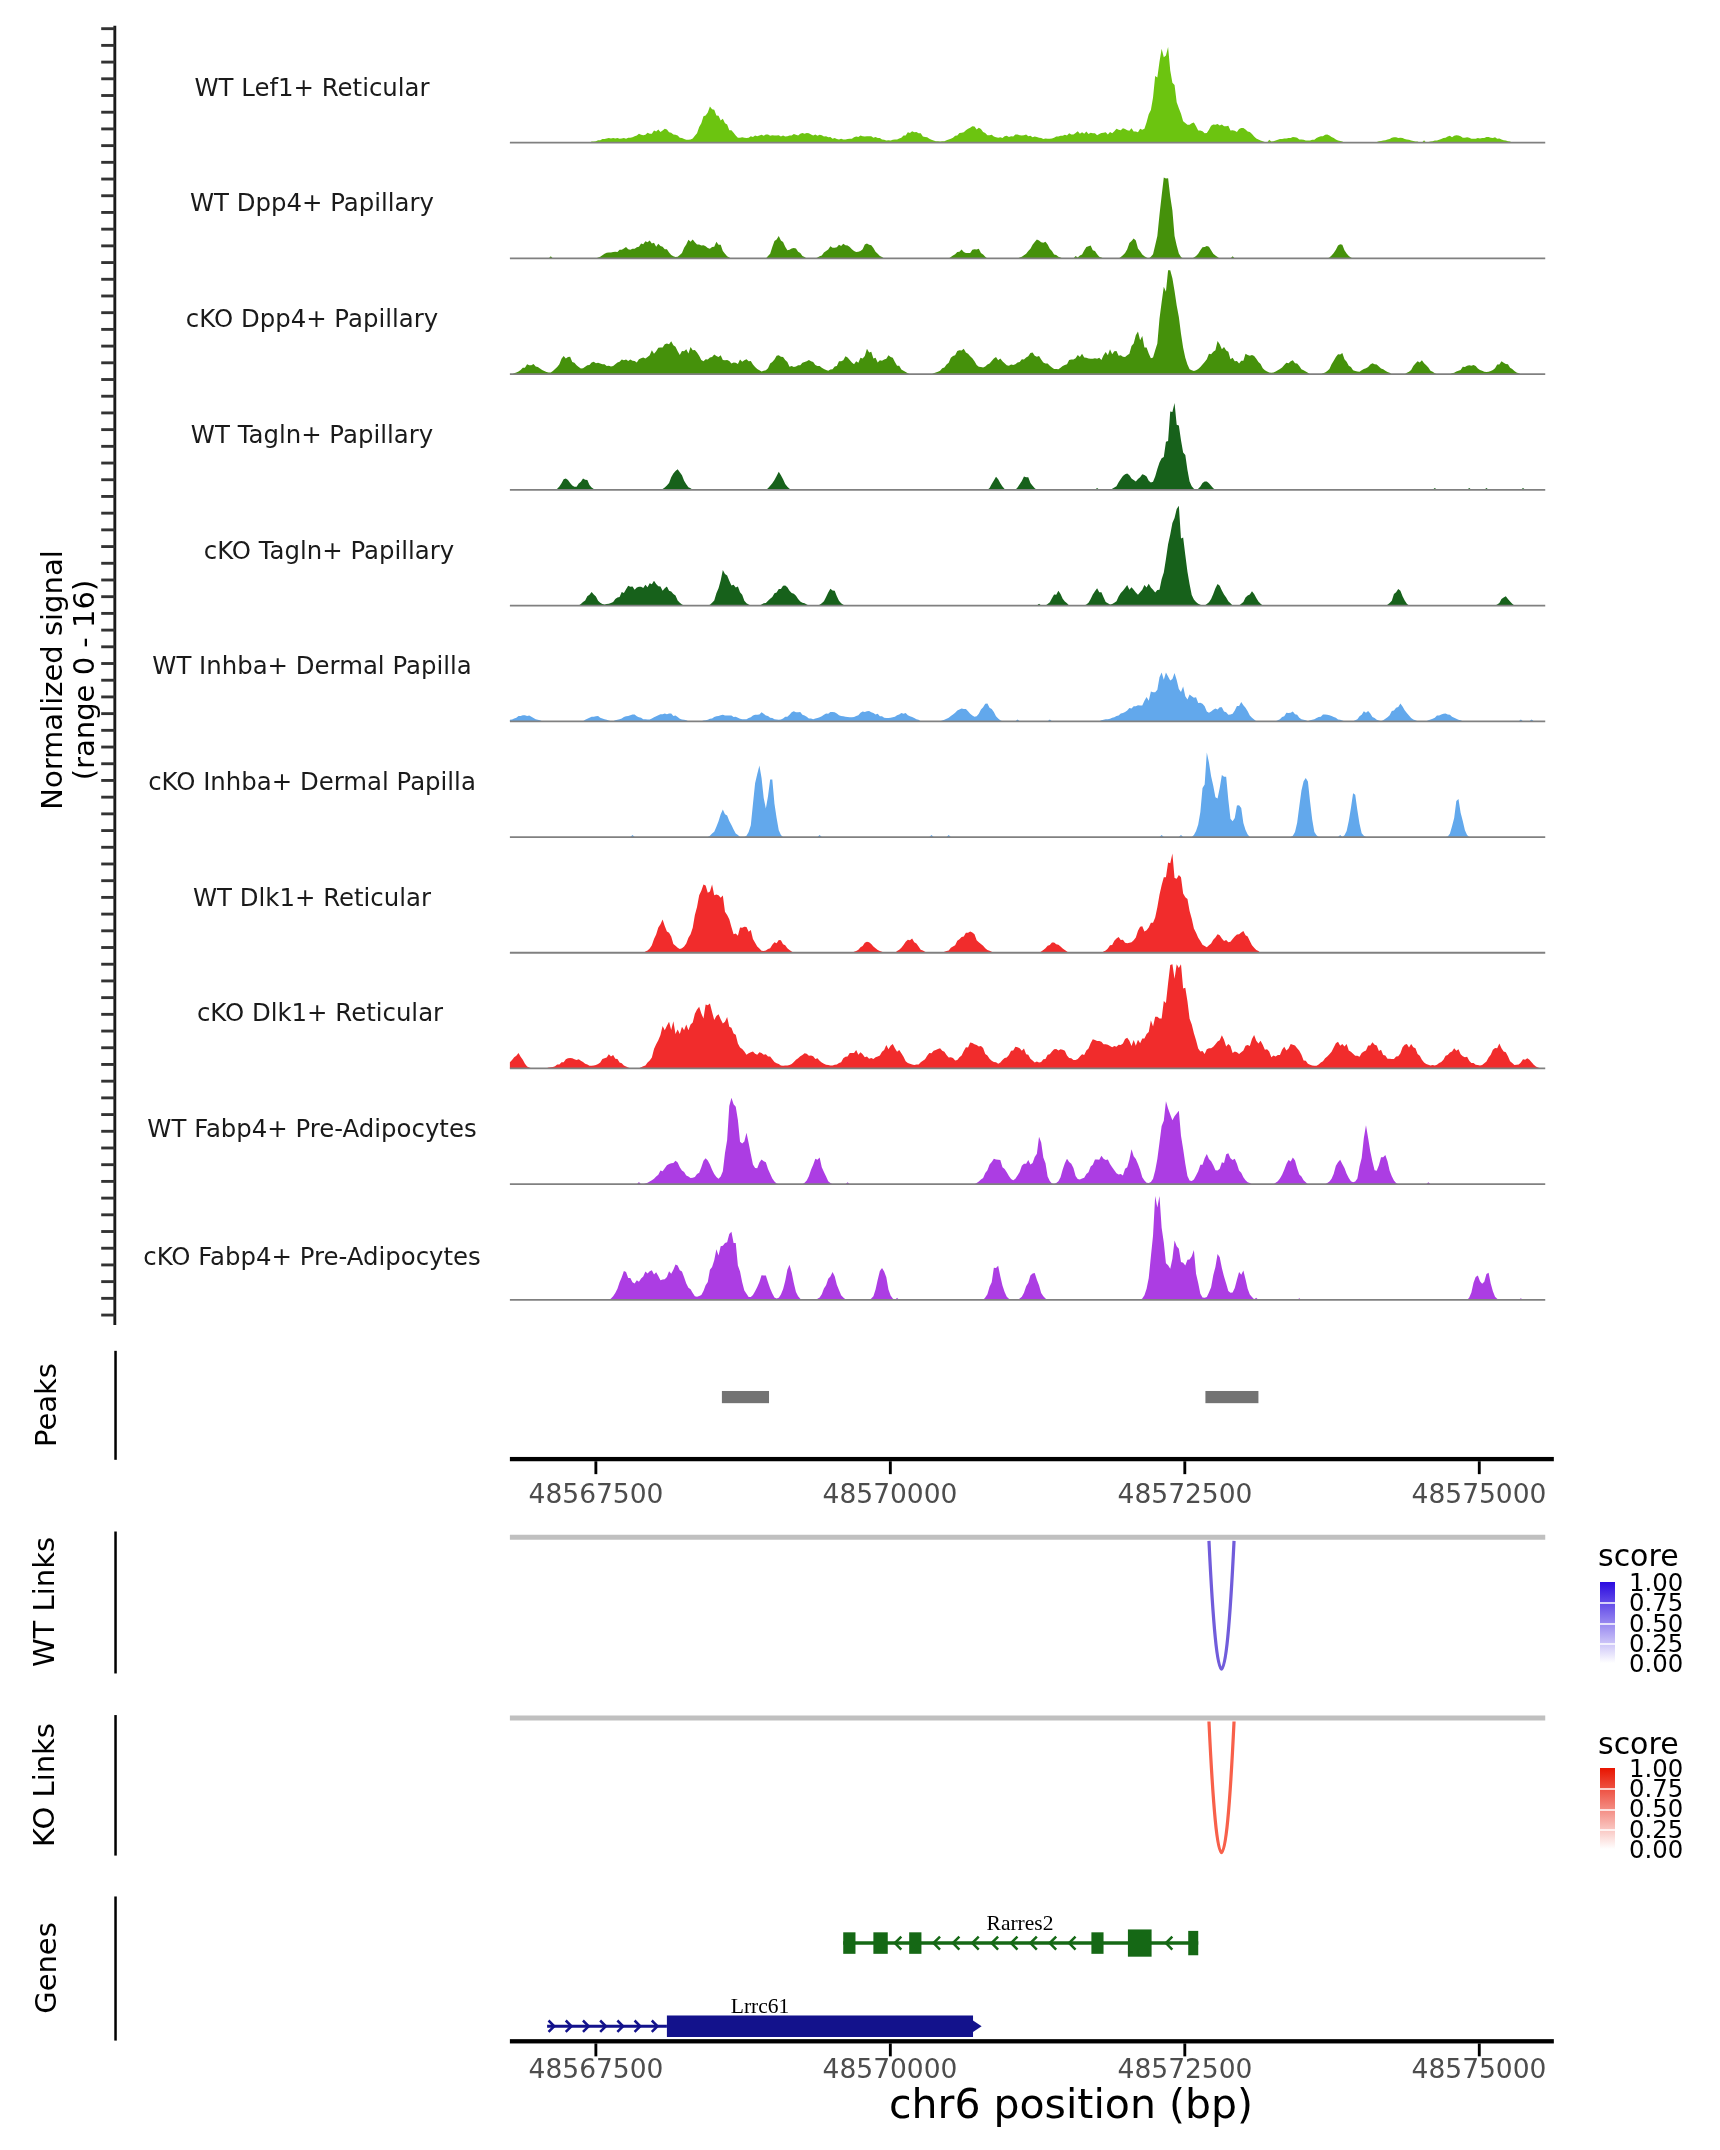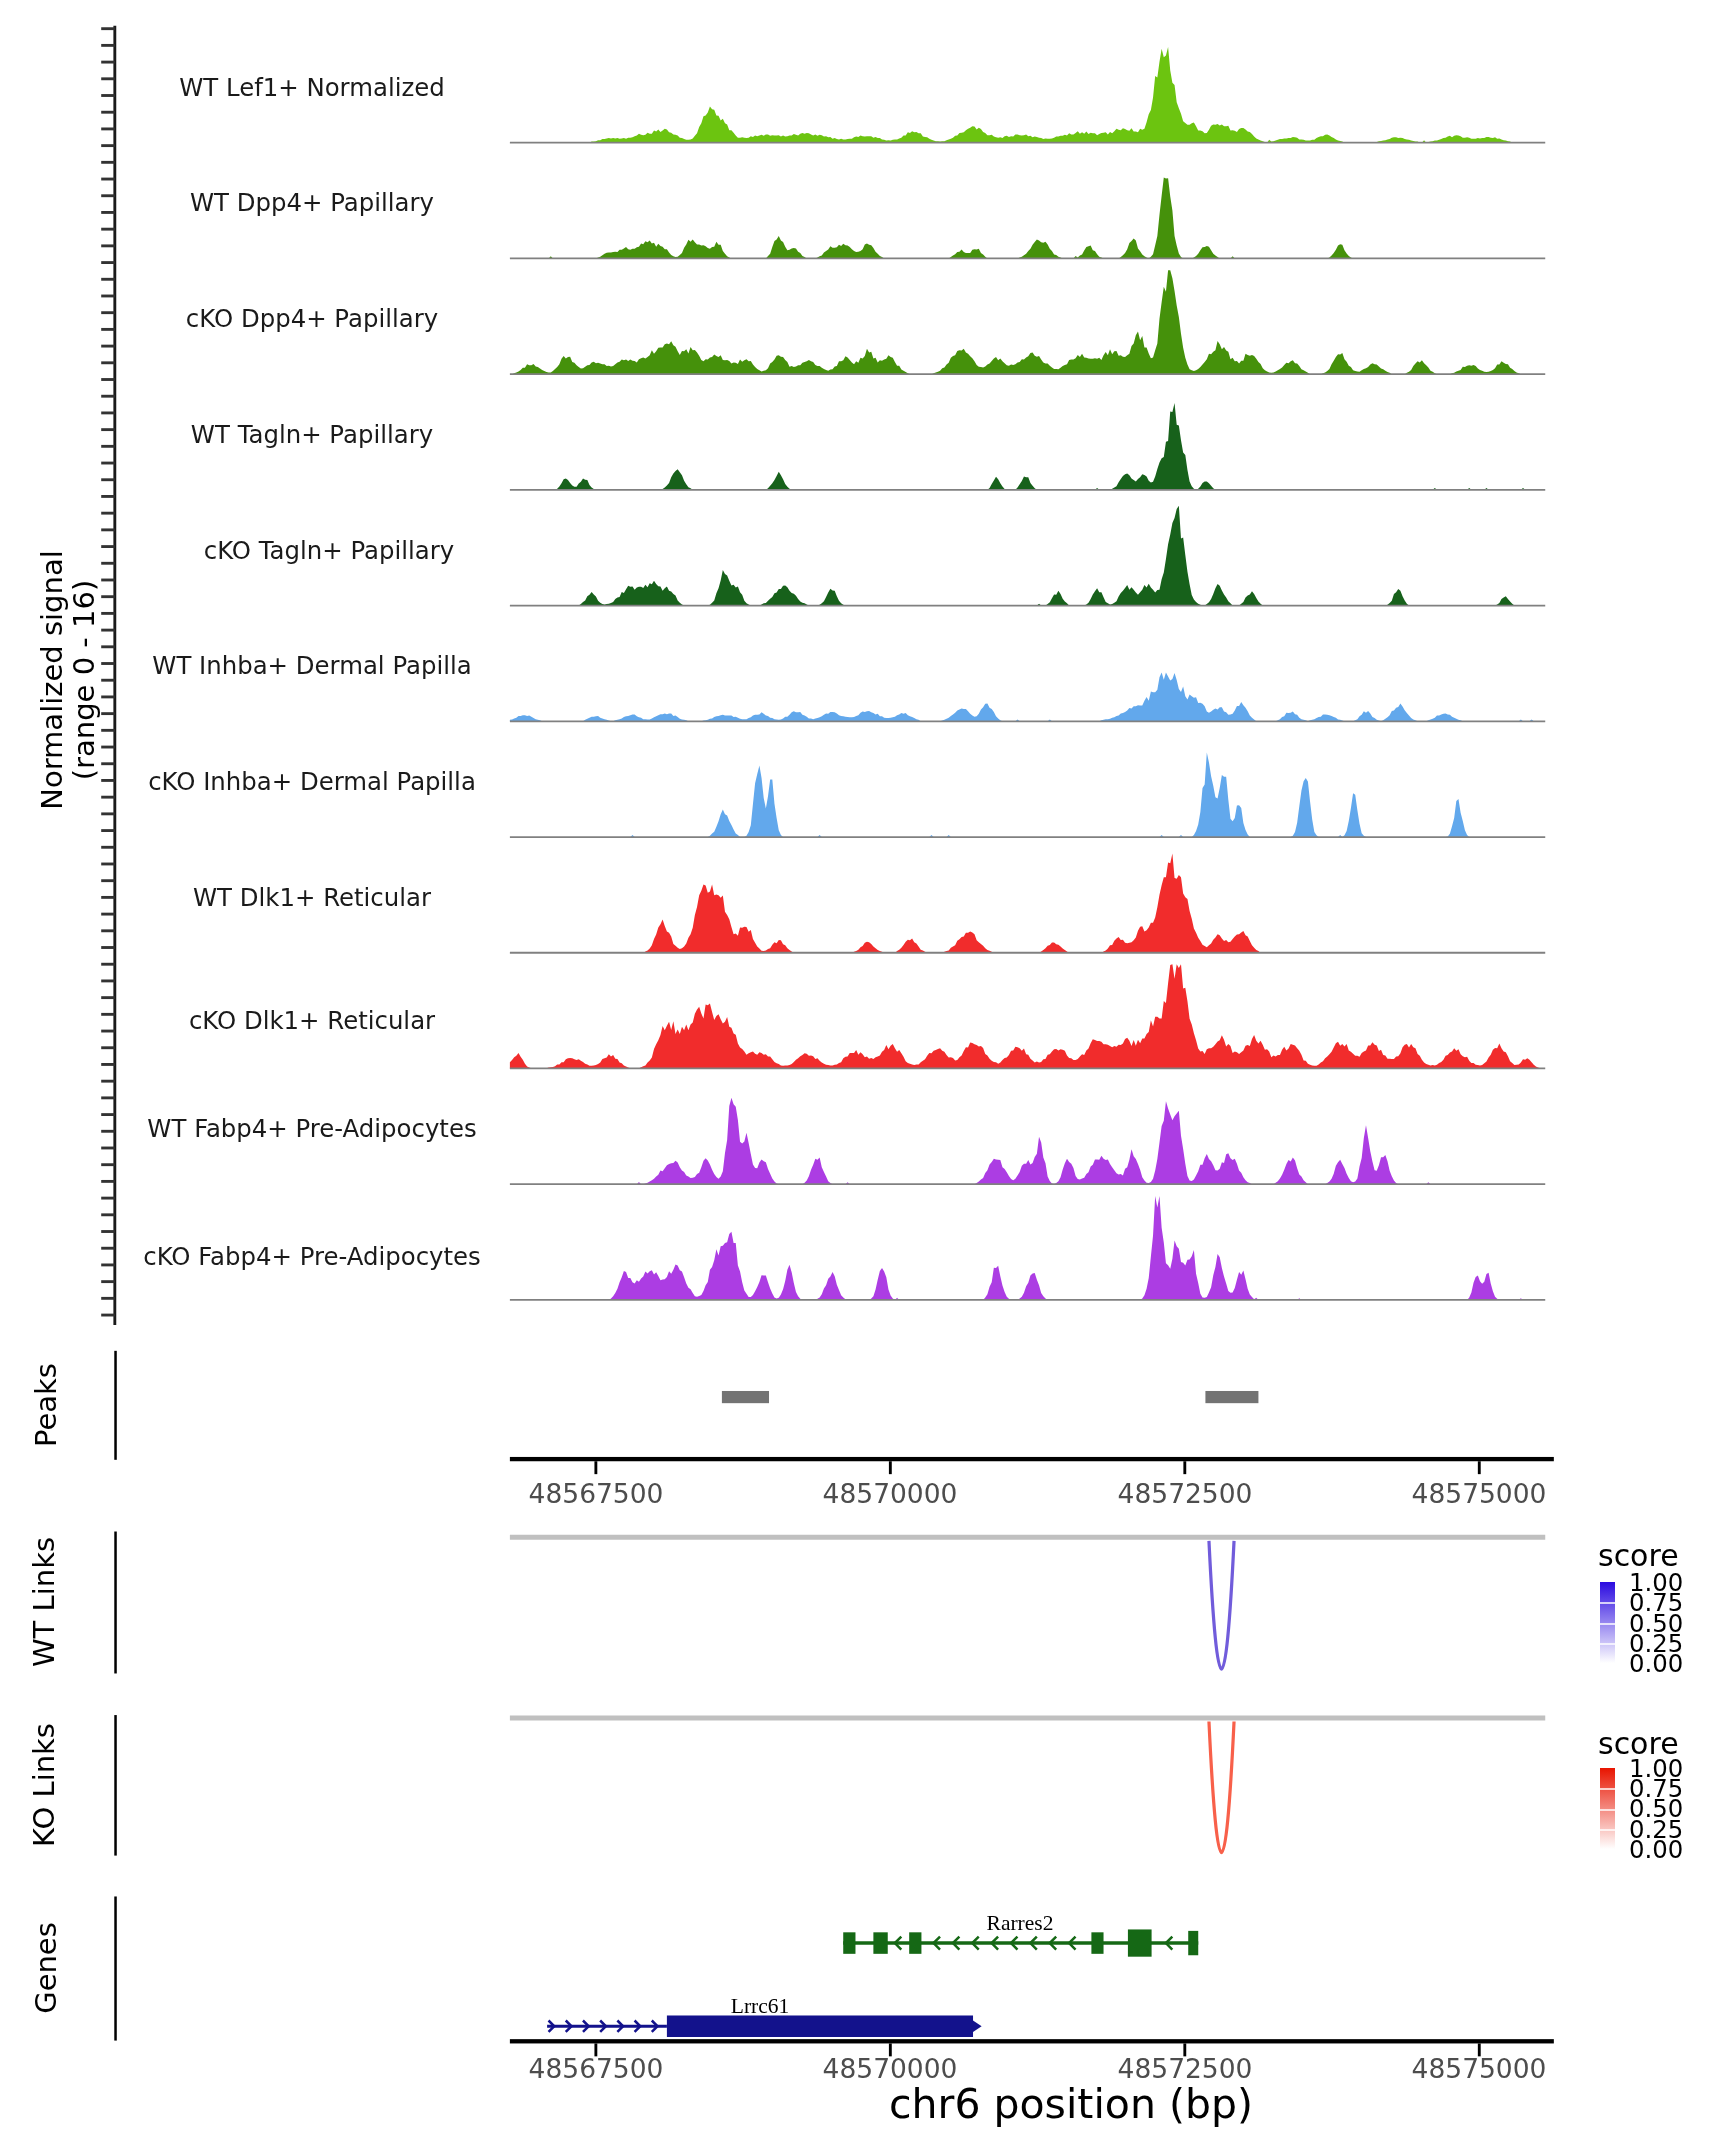--- a/index.html
+++ b/index.html
@@ -192,29 +192,29 @@
     </div>
   <div class="legend-bar" id="ko-legend-bar" style="left: 1600px; top: 1768px; height: 81px; background: linear-gradient(rgb(232, 20, 0) 0%, rgb(255, 255, 255) 100%);">
       <div class="legend-tick" style="top: 20px;"></div>
       <div class="legend-tick" style="top: 41px;"></div>
       <div class="legend-tick" style="top: 61px;"></div>
     </div>
 
   <div class="xaxis-title" style="left:1027px;top:2080px;">chr6 position (bp)</div>
 
   <div id="labels-layer">
-      <div class="tracklab" style="left: 312px; top: 87px;">WT Lef1+ Normalized</div>
+      <div class="tracklab" style="left: 312px; top: 87px;">WT Lef1+ Reticular</div>
       <div class="tracklab" style="left: 312px; top: 202px;">WT Dpp4+ Papillary</div>
       <div class="tracklab" style="left: 312px; top: 318px;">cKO Dpp4+ Papillary</div>
       <div class="tracklab" style="left: 312px; top: 434px;">WT Tagln+ Papillary</div>
       <div class="tracklab" style="left: 312px; top: 550px; margin-left: 17px;">cKO Tagln+ Papillary</div>
       <div class="tracklab" style="left: 312px; top: 665px;">WT Inhba+ Dermal Papilla</div>
       <div class="tracklab" style="left: 312px; top: 781px;">cKO Inhba+ Dermal Papilla</div>
       <div class="tracklab" style="left: 312px; top: 897px;">WT Dlk1+ Reticular</div>
-      <div class="tracklab" style="left: 312px; top: 1012px; margin-top: 8px;">cKO Dlk1+ Reticular</div>
+      <div class="tracklab" style="left: 320px; top: 1012px;">cKO Dlk1+ Reticular</div>
       <div class="tracklab" style="left: 312px; top: 1128px;">WT Fabp4+ Pre-Adipocytes</div>
       <div class="tracklab" style="left: 312px; top: 1244px; margin-top: 12px;">cKO Fabp4+ Pre-Adipocytes</div>
       <div class="ticklab" style="left: 596px; top: 1478px;">48567500</div>
       <div class="ticklab" style="left: 890px; top: 1478px;">48570000</div>
       <div class="ticklab" style="left: 1185px; top: 1478px;">48572500</div>
       <div class="ticklab" style="left: 1479px; top: 1478px;">48575000</div>
       <div class="ticklab" style="left: 596px; top: 2053px;">48567500</div>
       <div class="ticklab" style="left: 890px; top: 2053px;">48570000</div>
       <div class="ticklab" style="left: 1185px; top: 2053px;">48572500</div>
       <div class="ticklab" style="left: 1479px; top: 2053px;">48575000</div>

